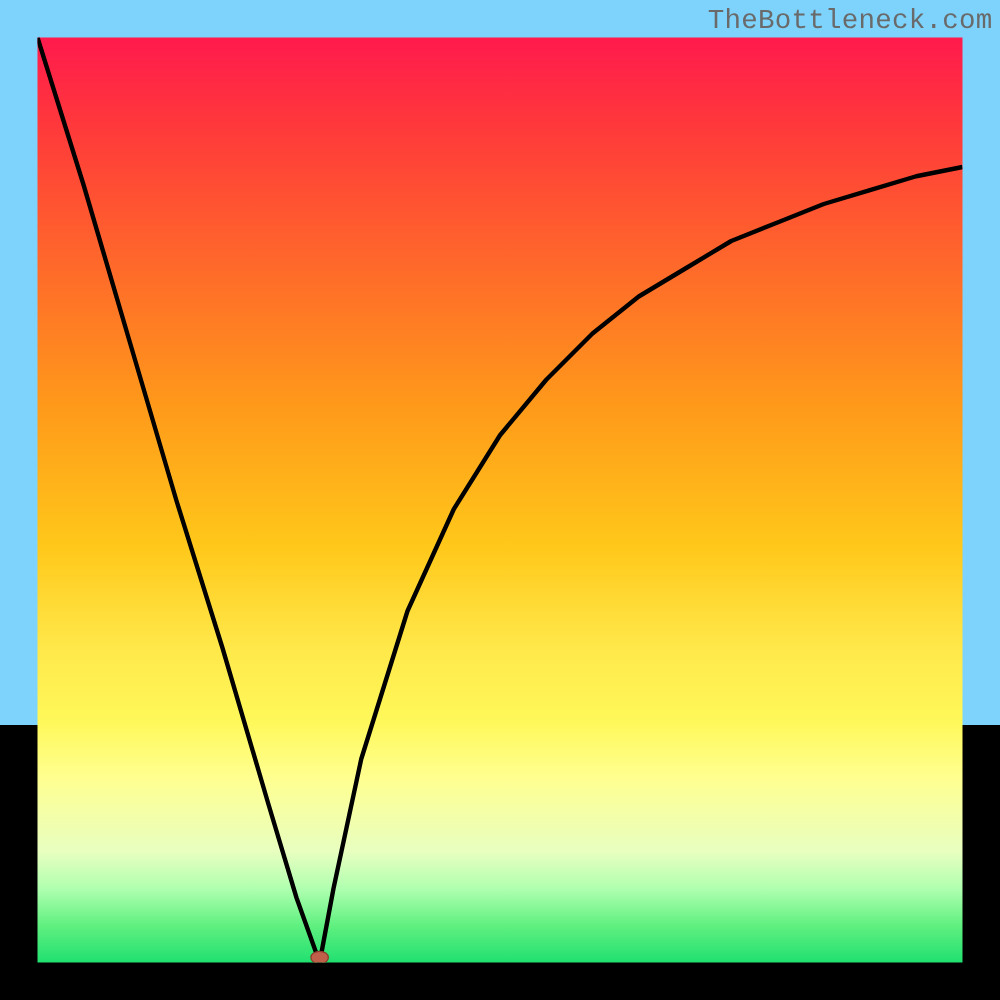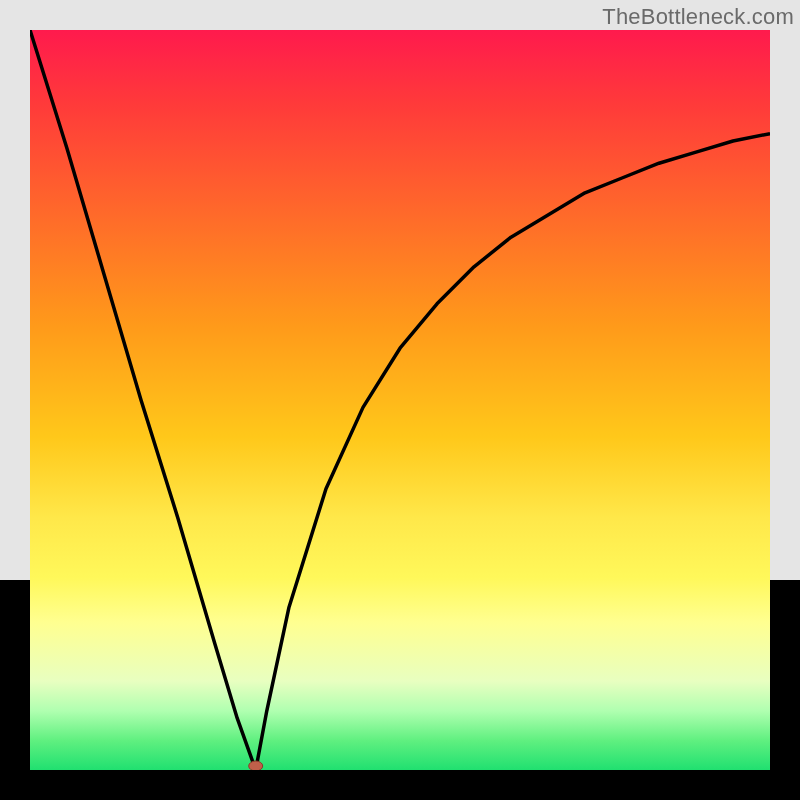--- a/index.html
+++ b/index.html
@@ -8,21 +8,22 @@
     width: 800px;
     height: 800px;
     background: #000;
     font-family: Arial, Helvetica, sans-serif;
     overflow: hidden;
   }
   .frame {
     position: relative;
     width: 800px;
     height: 580px;
-    background: #e5e5e5;
+    background: #7dd3fc;
+    font-family: Liberation Mono, monospace;
   }
   .plot-area {
     position: absolute;
     left: 30px;
     top: 30px;
     width: 740px;
     height: 740px;
     background: linear-gradient(
       to bottom,
       #ff1a4d 0%,

